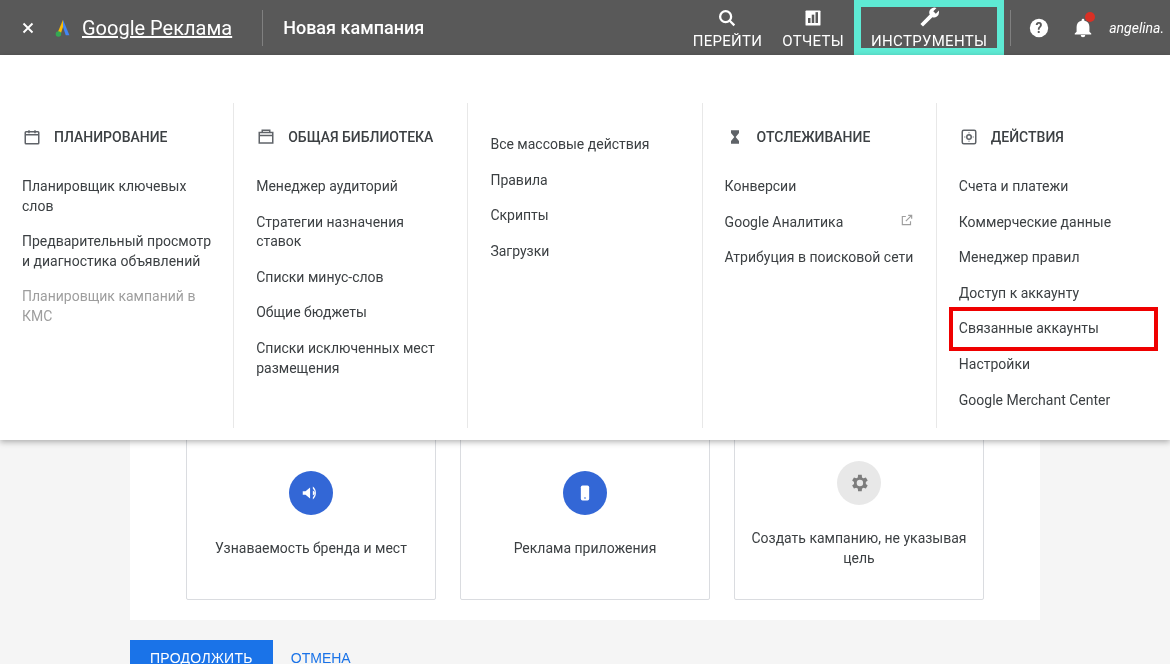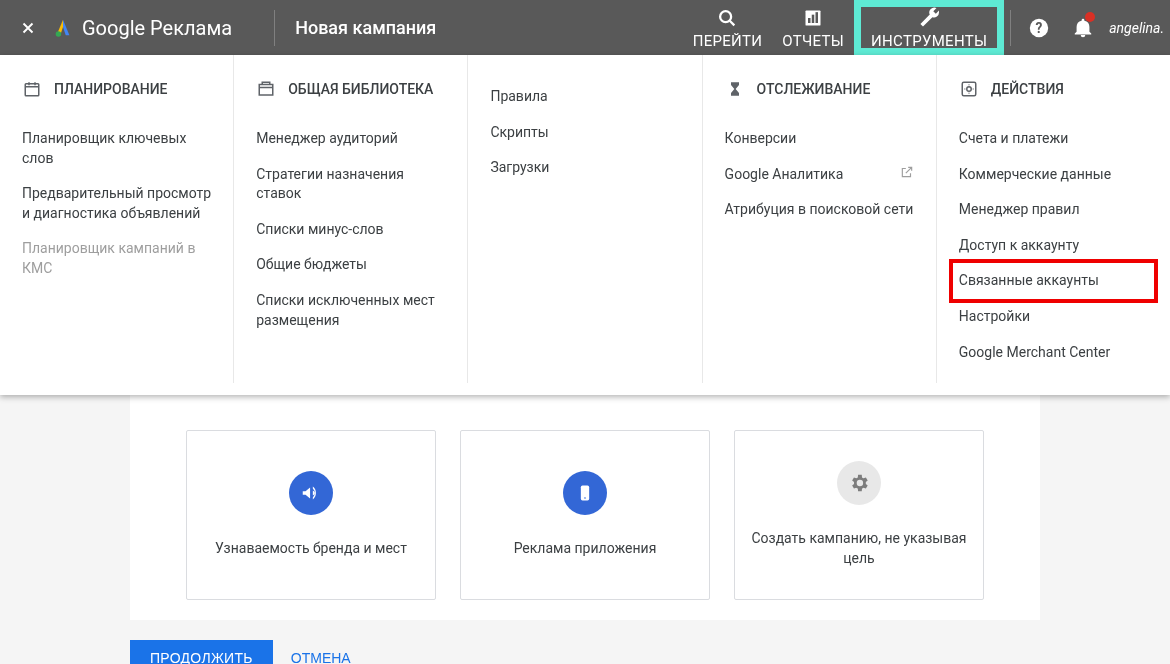--- a/index.html
+++ b/index.html
@@ -26,21 +26,22 @@
     display: flex;
     align-items: center;
     justify-content: center;
     cursor: pointer;
     margin-right: 10px;
   }
   .logo-block {
     display: flex;
     align-items: center;
     gap: 8px;
-    margin-right: 32px;
+    margin-right: 20px;
+    text-decoration: underline;
   }
   .gads-logo {
     width: 22px;
     height: 22px;
     position: relative;
   }
   .logo-text {
     font-size: 20px;
     font-weight: 400;
   }
@@ -110,20 +111,21 @@
     box-shadow: 0 2px 6px rgba(0,0,0,.3);
     display: flex;
     min-height: 340px;
     z-index: 10;
     padding-bottom: 12px;
   }
   .menu-col {
     flex: 1;
     padding: 24px 22px 10px 22px;
     border-right: 1px solid #e8e8e8;
+    margin-top: 48px;
   }
   .menu-col:last-child { border-right: none; }
   .col-header {
     display: flex;
     align-items: center;
     gap: 12px;
     font-weight: 500;
     font-size: 14px;
     color: #3c4043;
     margin-bottom: 22px;
@@ -316,20 +318,21 @@
       <span>ОБЩАЯ БИБЛИОТЕКА</span>
     </div>
     <div class="menu-link">Менеджер аудиторий</div>
     <div class="menu-link">Стратегии назначения ставок</div>
     <div class="menu-link">Списки минус-слов</div>
     <div class="menu-link">Общие бюджеты</div>
     <div class="menu-link">Списки исключенных мест размещения</div>
   </div>
 
   <div class="menu-col">
+    <div class="menu-link">Все массовые действия</div>
     <div class="menu-link">Правила</div>
     <div class="menu-link">Скрипты</div>
     <div class="menu-link">Загрузки</div>
   </div>
 
   <div class="menu-col">
     <div class="col-header">
       <span class="col-icon">
         <svg width="16" height="18" viewBox="0 0 24 24" fill="#5f6368">
             <path d="M6 2h12v4l-5 6 5 6v4H6v-4l5-6-5-6z"></path>

